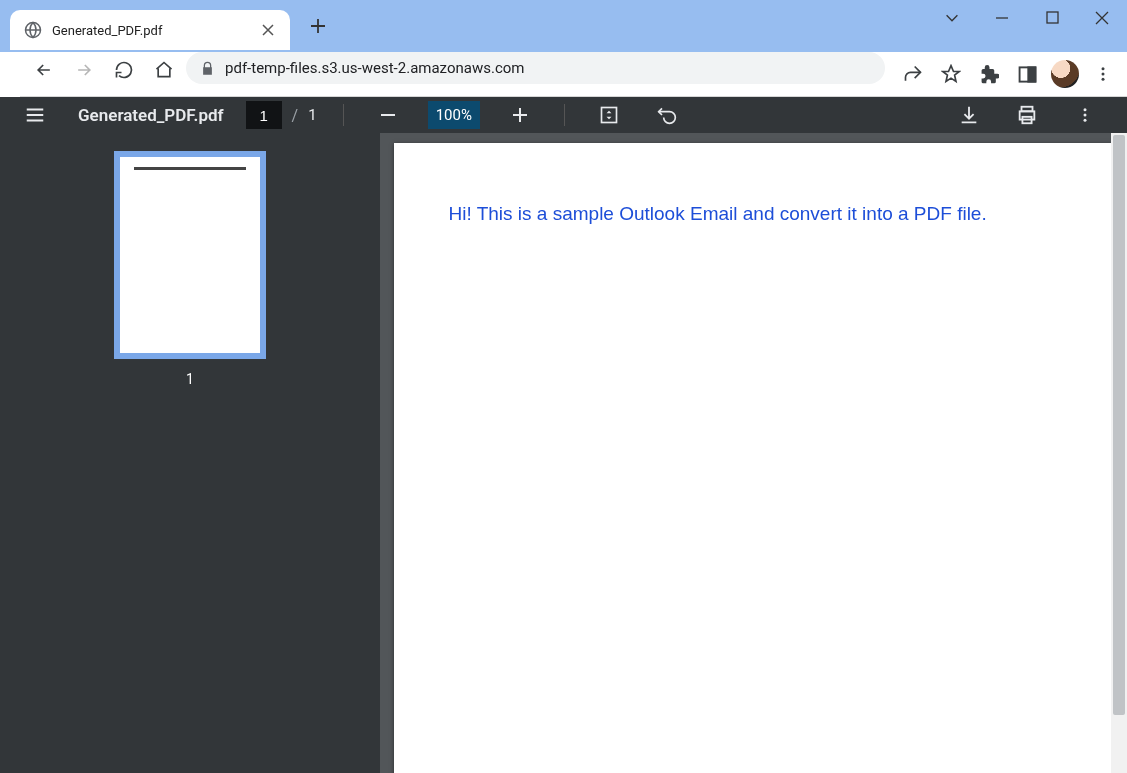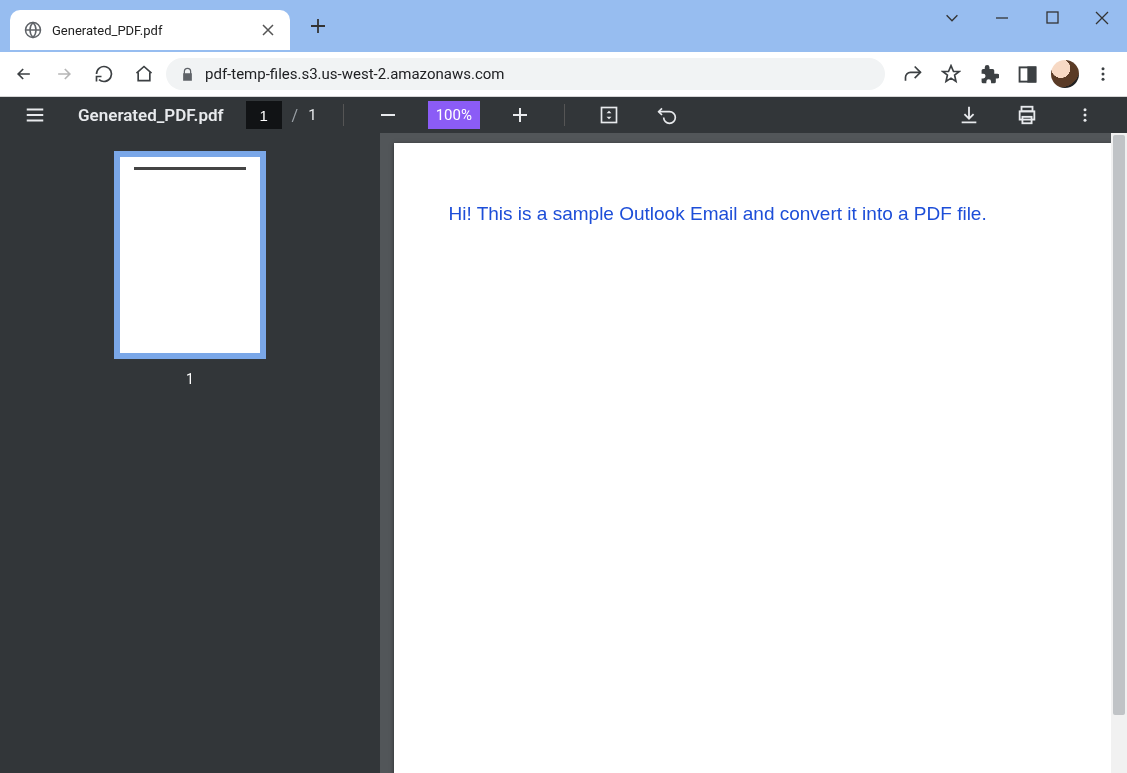--- a/index.html
+++ b/index.html
@@ -8,21 +8,21 @@
   
   .title-bar { height: 52px; background: #97bdf0; display: flex; align-items: flex-start; position: relative; }
 
   .tab { margin-top: 10px; margin-left: 10px; height: 40px; min-width: 280px; background: #fff; border-radius: 10px 10px 0 0; display: flex; align-items: center; gap: 10px; padding: 0 14px; }
   .tab-title { font-size: 13px; color: #222; flex: 1; }
   .close-x { color:#555; width:14px; }
   .new-tab { margin-top: 18px; margin-left: 20px; color:#333; }
   .window-controls { position:absolute; top:0; right:0; height:35px; display:flex; align-items:center; }
   .wc { width:50px; height:35px; display:flex; align-items:center; justify-content:center; color:#333; }
 
-  .addr-bar { height: 45px; background:#fff; display:flex; align-items:center; gap:4px; padding:0 6px; border-bottom:1px solid #d6d6d6; }
+  .addr-bar { height: 45px; background:#fff; display:flex; gap:4px; padding:0 6px; border-bottom:1px solid #d6d6d6;margin-left:20px; }
   .nav-btn { width:36px; height:36px; display:flex; align-items:center; justify-content:center; color:#555; border-radius:50%; }
   .nav-btn.disabled { color:#b6b6b6; }
   .url-box { flex:1; height:32px; background:#f1f3f4; border-radius:16px; display:flex; align-items:center; padding:0 14px; overflow:hidden; font-size:15px; color:#5f6368; }
   .lock-icon { margin-right:10px; color:#5f6368; flex:none; }
   .url-host { color:#202124; }
   .url-path { color:#80868b; white-space:nowrap; }
   .right-icons { display:flex; align-items:center; gap:2px; padding-left:6px; }
   .right-btn { width:36px; height:36px; display:flex; align-items:center; justify-content:center; color:#3c4043; border-radius:50%; }
   .avatar { width:28px; height:28px; border-radius:50%; background:radial-gradient(circle at 35% 30%, #f7d9c4 0 35%, #5a3b26 36% 70%, #222 71%); }
 
@@ -33,21 +33,21 @@
   .hamburger { width:24px; color:#e8eaed; }
   .pdf-name { font-size:17px; font-weight:600; margin-right:auto; margin-left:8px; }
 
   .page-group { display:flex; align-items:center; gap:10px; }
   .page-input { width:36px; height:28px; background:#111315; border:none; color:#fff; text-align:center; font-size:15px; }
   .page-sep { color:#9aa0a6; }
   .page-total { font-size:15px; }
   .vdiv { width:1px; height:22px; background:#555; margin:0 4px; }
 
   .tb-btn { width:36px; height:36px; display:flex; align-items:center; justify-content:center; color:#e8eaed; }
-  .zoom-val { height:28px; padding:0 8px; background:#8b5cf6; color:#fff; font-size:15px; display:flex; align-items:center; }
+  .zoom-val { height:28px; padding:0 8px; background:#0c4a6e; color:#fff; font-size:15px; display:flex; align-items:center; }
 
   .viewer-body { flex:1; display:flex; background:#525659; position:relative; }
   .thumbs { width:380px; background:#323639; padding-top:18px; display:flex; flex-direction:column; align-items:center; }
   .thumb-wrap { width:152px; height:208px; background:#7aa7e8; padding:6px; }
   .thumb-page { width:100%; height:100%; background:#fff; display:flex; justify-content:center; padding-top:10px; }
   .thumb-line { width:80%; height:3px; background:#444; }
   .thumb-num { color:#fff; font-size:14px; margin-top:12px; }
 
   .page-area { flex:1; background:#525659; position:relative; overflow:hidden; padding-top:10px; }
   .page { margin:0 auto; width:720px; min-height:1000px; background:#fff; box-shadow:0 1px 4px rgba(0,0,0,.5); padding:60px 55px; }

